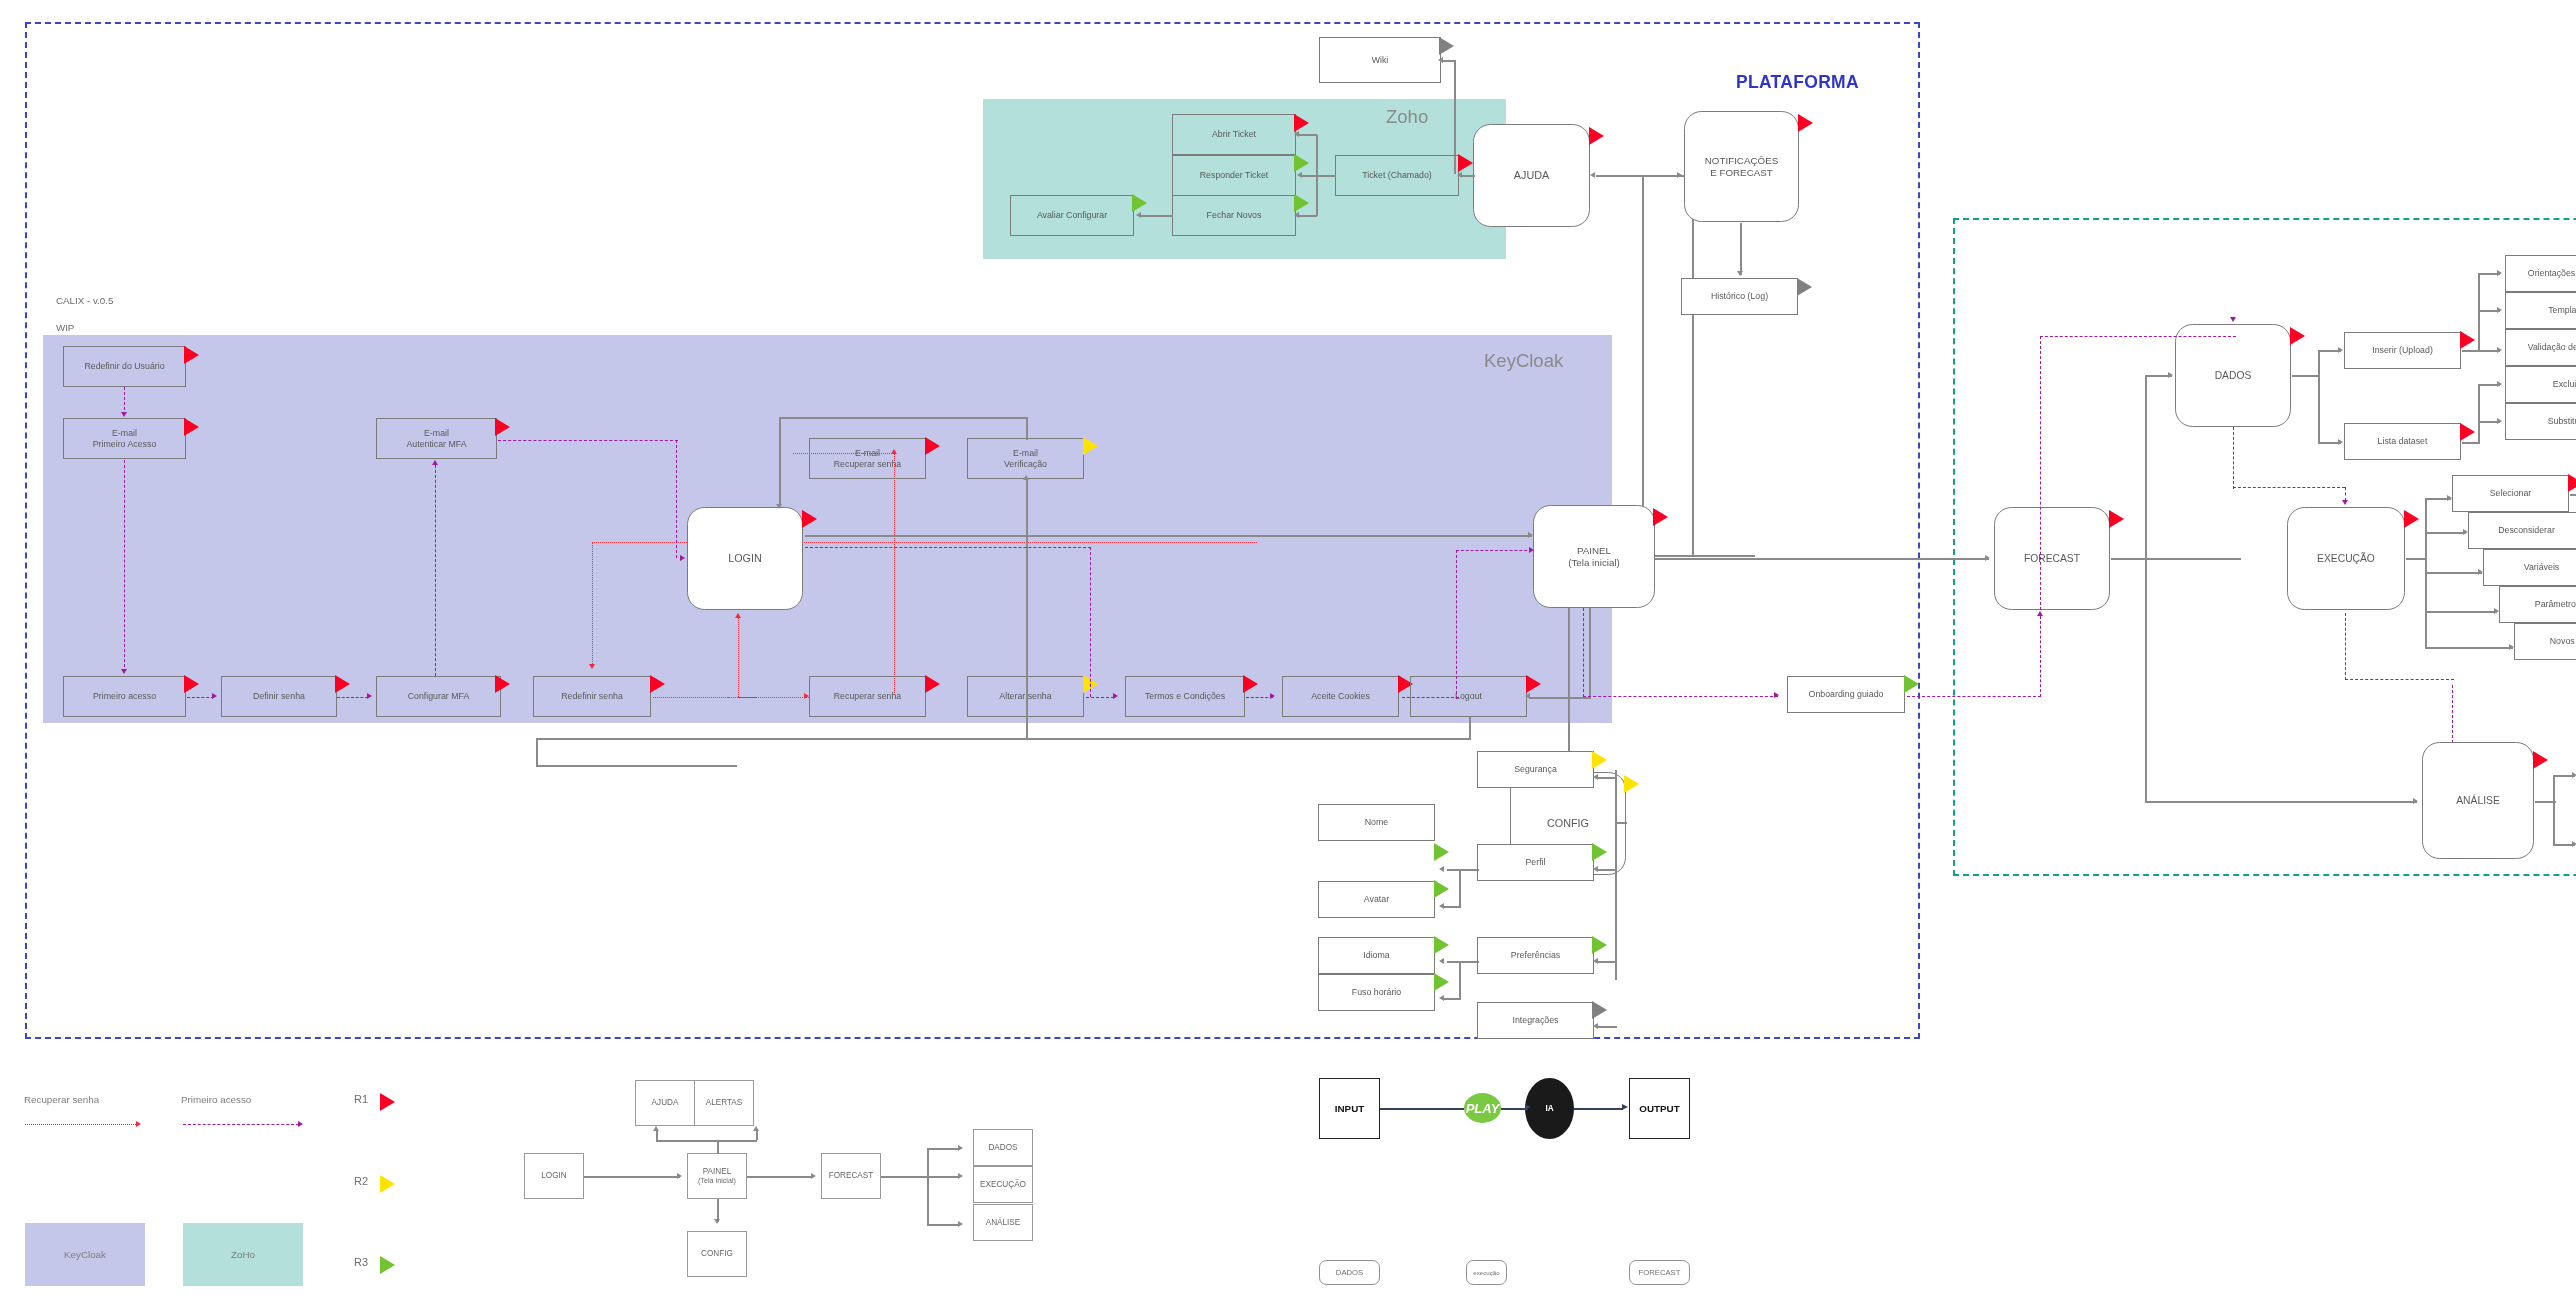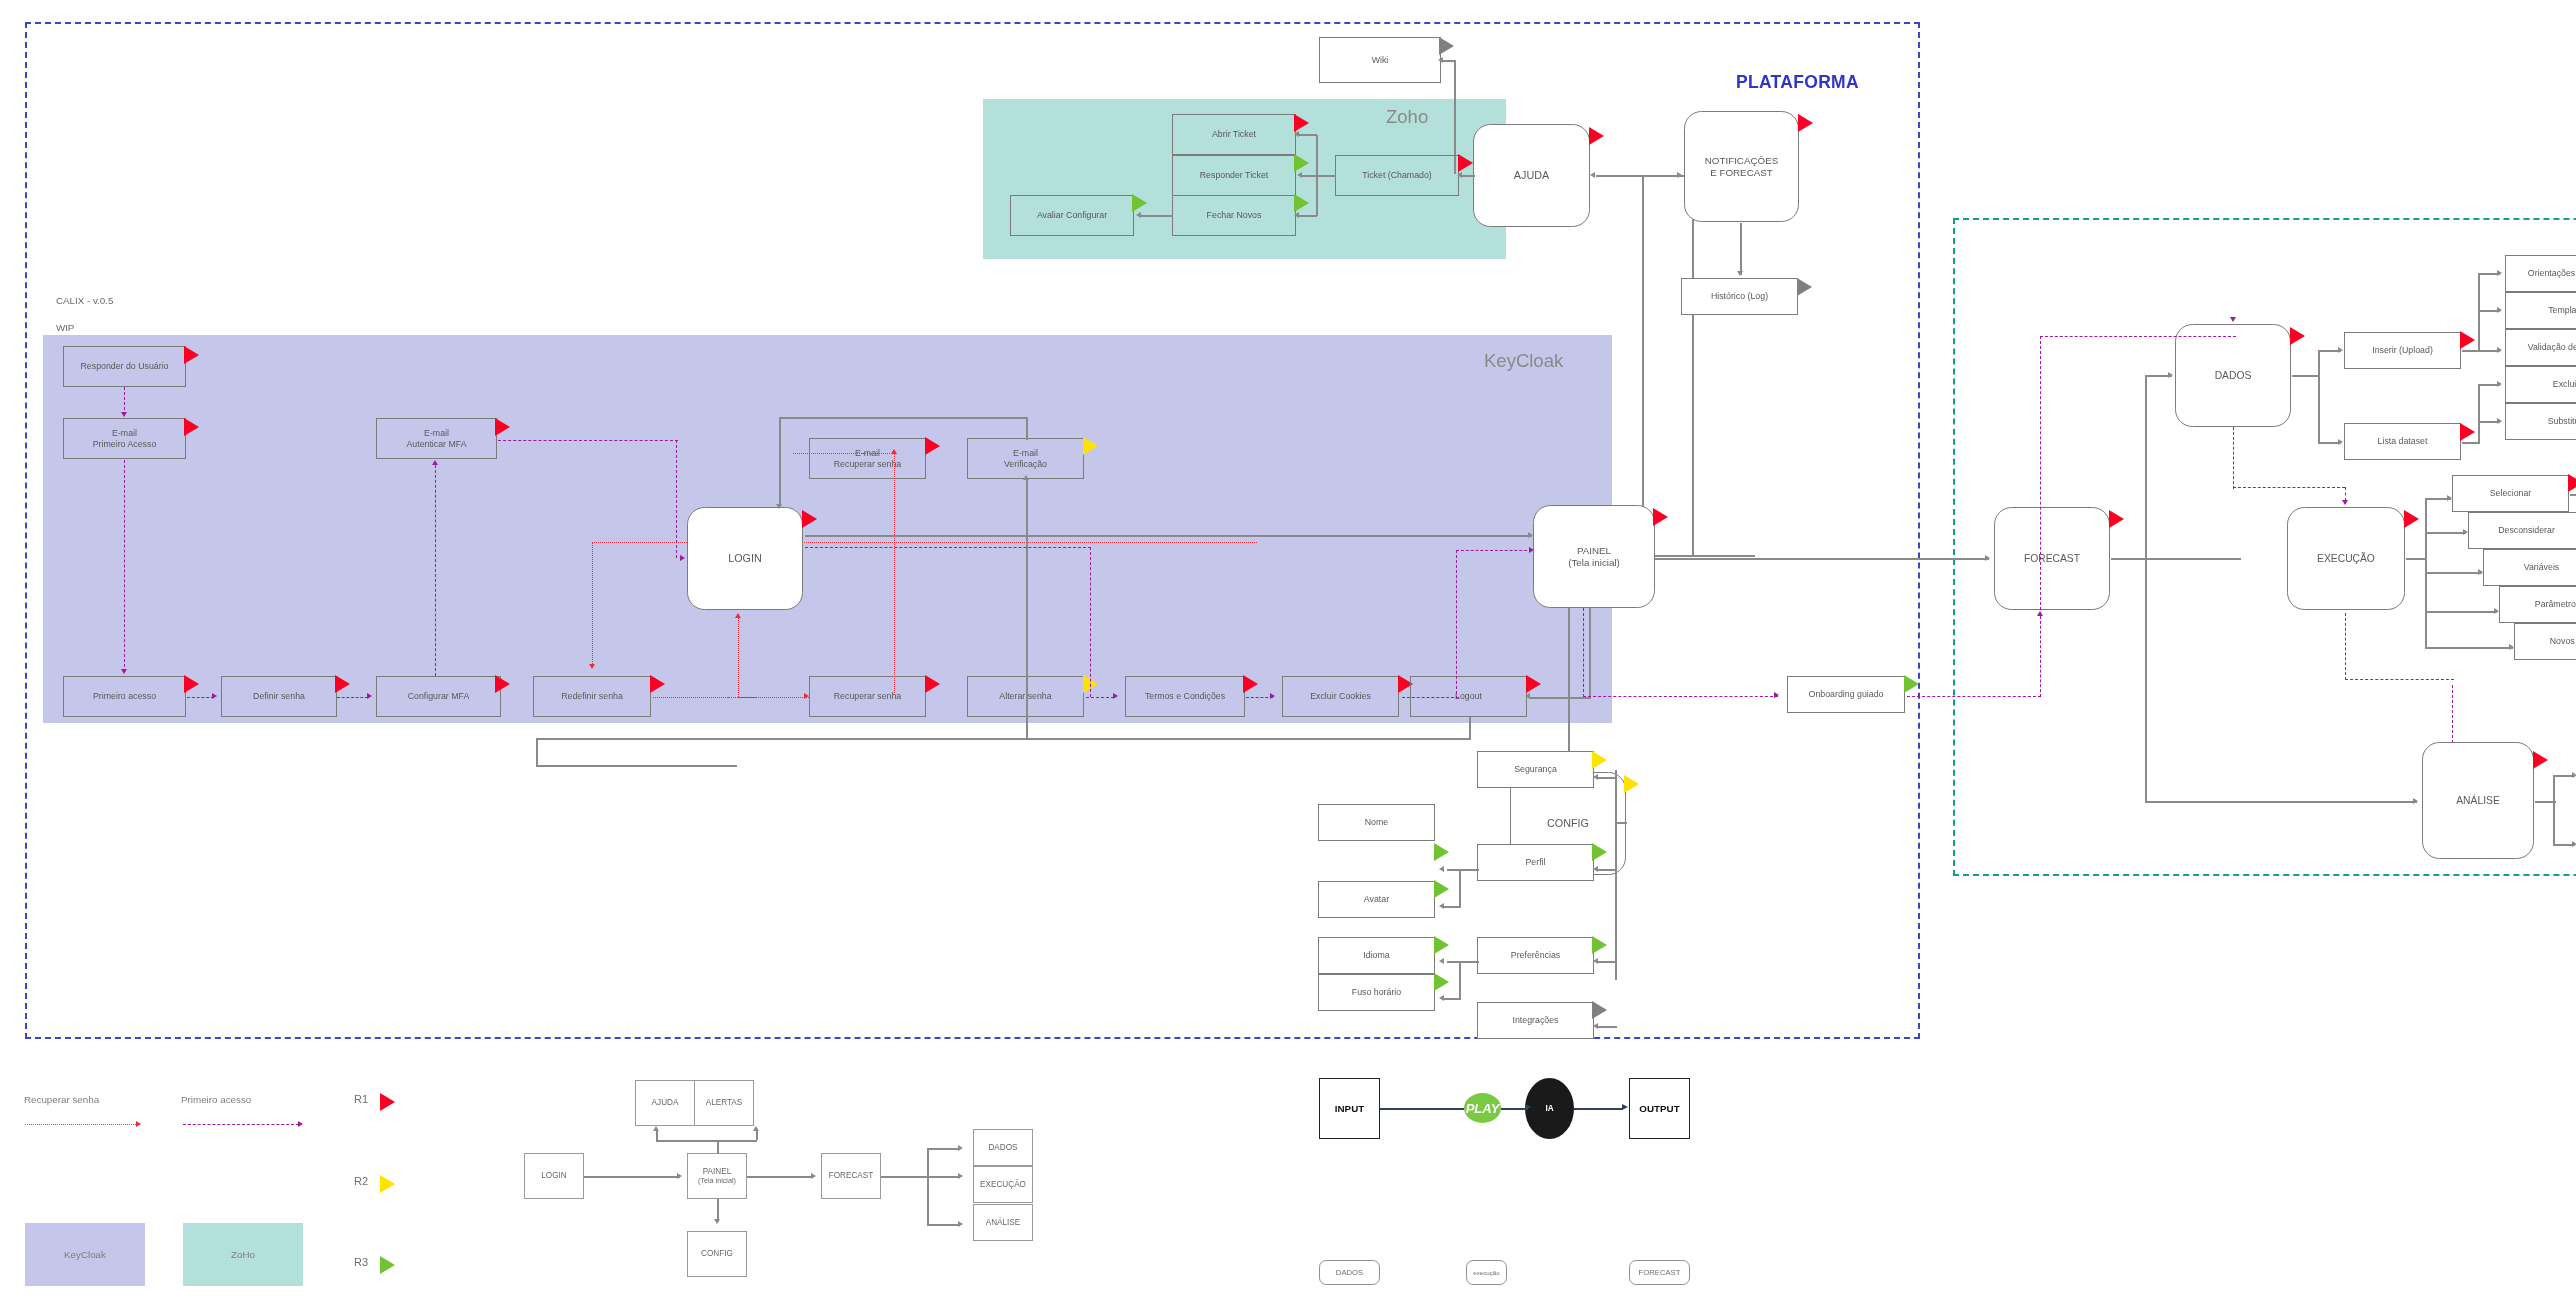--- a/index.html
+++ b/index.html
@@ -173,21 +173,21 @@
   <div class="ln h" style="left:1642px;top:555px;width:113px;"></div>
 
   <div class="ln v" style="left:1740px;top:223px;height:52px;"></div>
   <div class="arw d" style="left:1737px;top:271px;"></div>
   <div class="node" style="left:1681px;top:278px;width:117px;height:37px;">
     <span class="lbl">Histórico (Log)</span>
     </div>
   <div class="flag q" style="left:1797px;top:278px;"></div>
 
   <div class="node trans" style="left:63px;top:346px;width:123px;height:41px;">
-    <span class="lbl">Responder do Usuário</span>
+    <span class="lbl">Redefinir do Usuário</span>
     </div>
   <div class="flag r1" style="left:184px;top:346px;"></div>
 
   <div class="node trans" style="left:63px;top:418px;width:123px;height:41px;flex-direction:column;">
     <span class="lbl">E-mail</span>
     <span class="lbl">Primeiro Acesso</span>
     </div>
   <div class="flag r1" style="left:184px;top:418px;"></div>
 
   <div class="dl v" style="left:124px;top:387px;height:28px;"></div>
@@ -280,21 +280,21 @@
   <div class="node trans" style="left:1125px;top:676px;width:120px;height:41px;">
     <span class="lbl">Termos e Condições</span>
     </div>
   <div class="flag r1" style="left:1243px;top:675px;"></div>
   <div class="dl h" style="left:1086px;top:697px;width:28px;"></div>
   <div class="darw r" style="left:1113px;top:693px;"></div>
   <div class="dl v" style="left:1090px;top:547px;height:150px;"></div>
   <div class="dl h" style="left:805px;top:547px;width:286px;"></div>
 
   <div class="node trans" style="left:1282px;top:676px;width:117px;height:41px;">
-    <span class="lbl">Excluir Cookies</span>
+    <span class="lbl">Aceite Cookies</span>
     </div>
   <div class="flag r1" style="left:1398px;top:675px;"></div>
   <div class="dl h" style="left:1246px;top:697px;width:27px;"></div>
   <div class="darw r" style="left:1270px;top:693px;"></div>
 
   <div class="node trans" style="left:1410px;top:676px;width:117px;height:41px;">
     <span class="lbl">Logout</span>
     </div>
   <div class="flag r1" style="left:1526px;top:675px;"></div>
 

